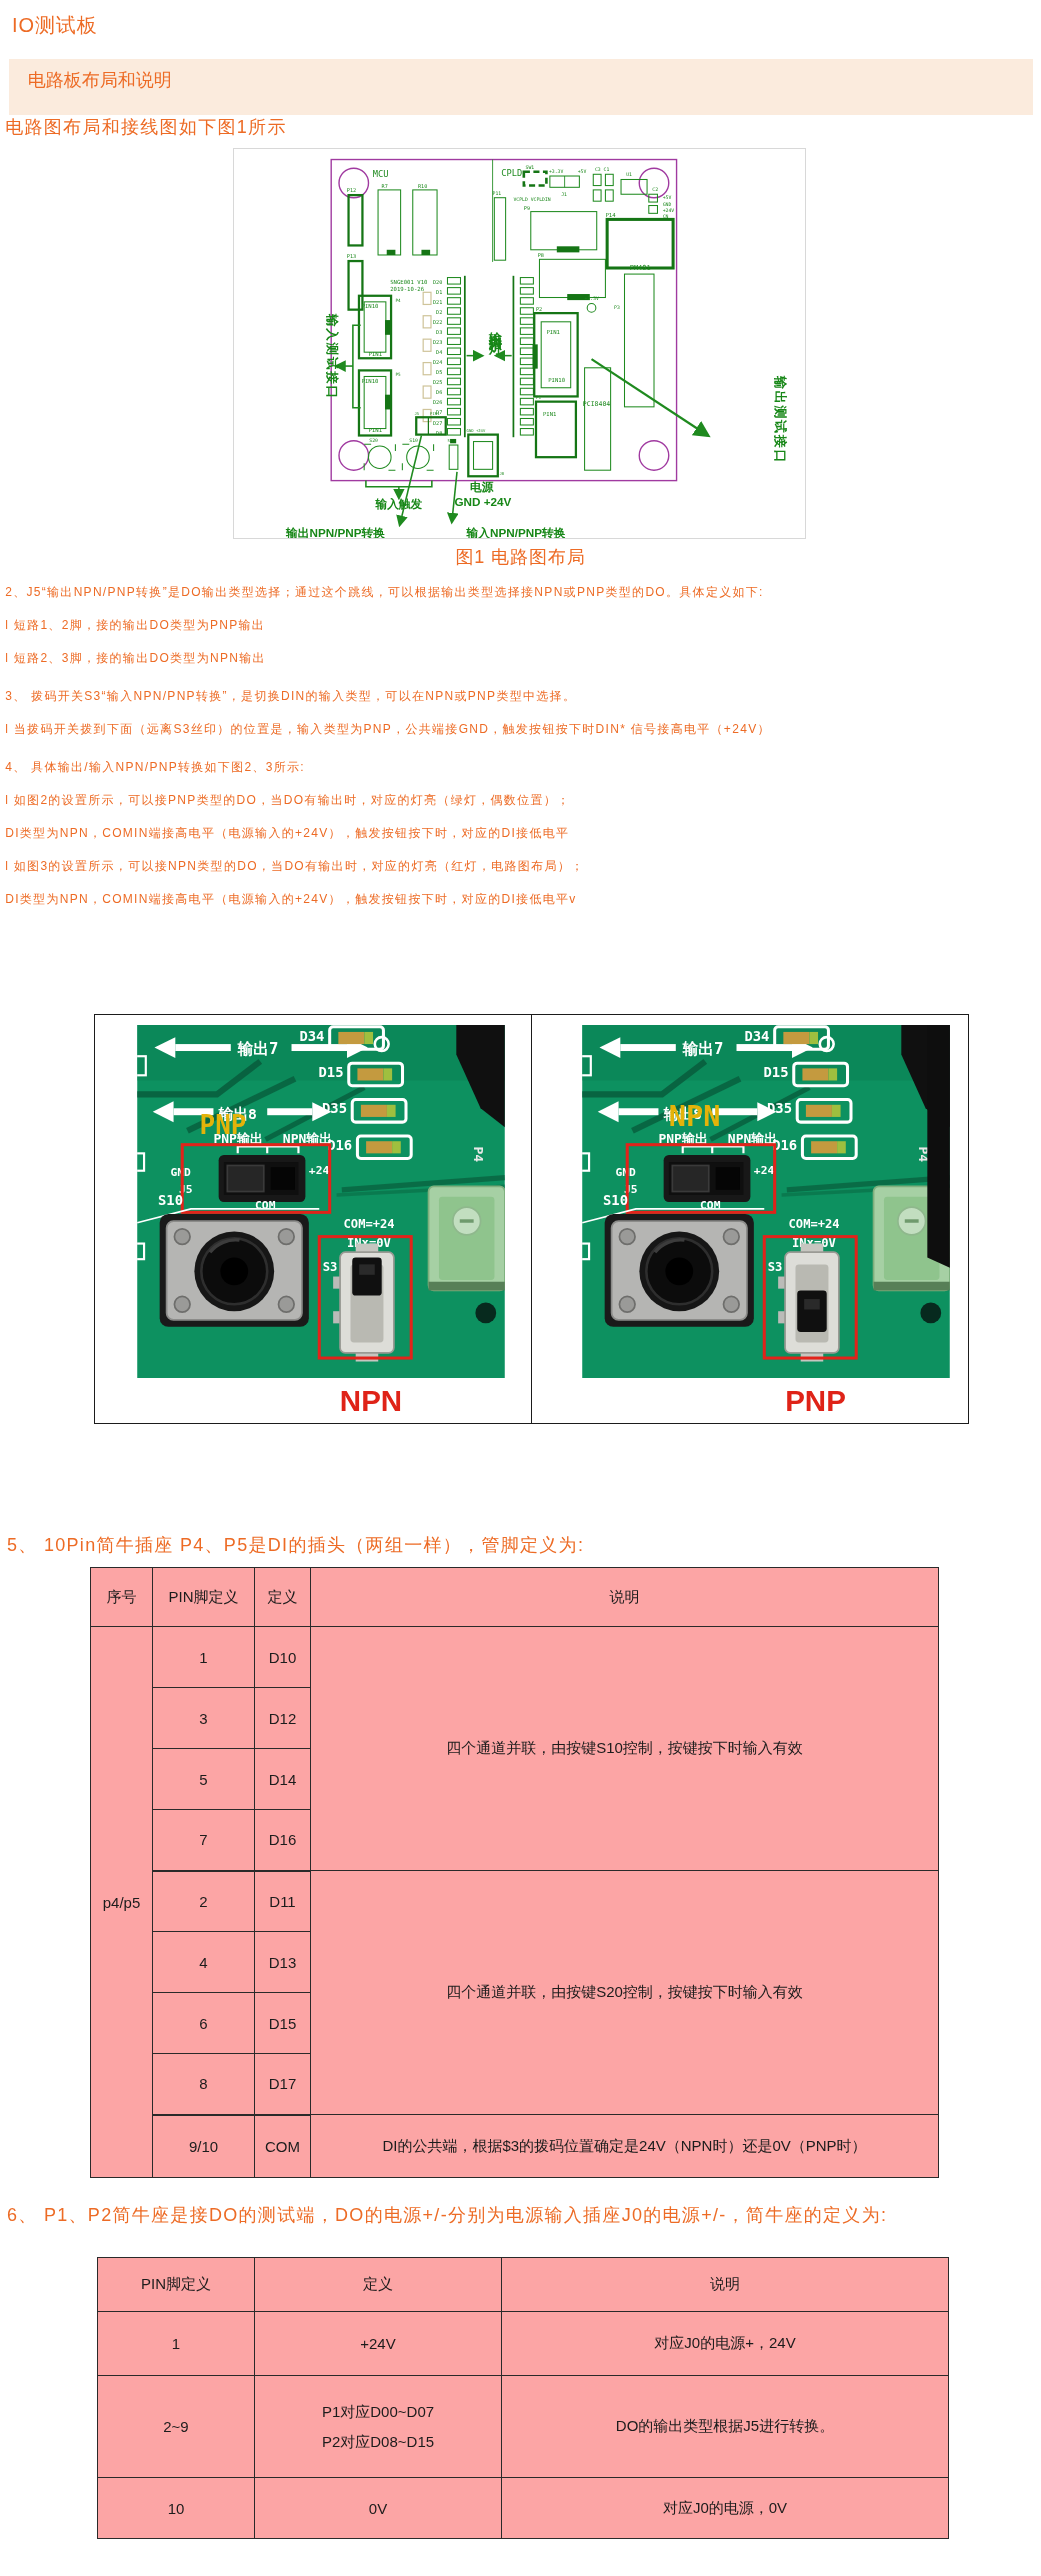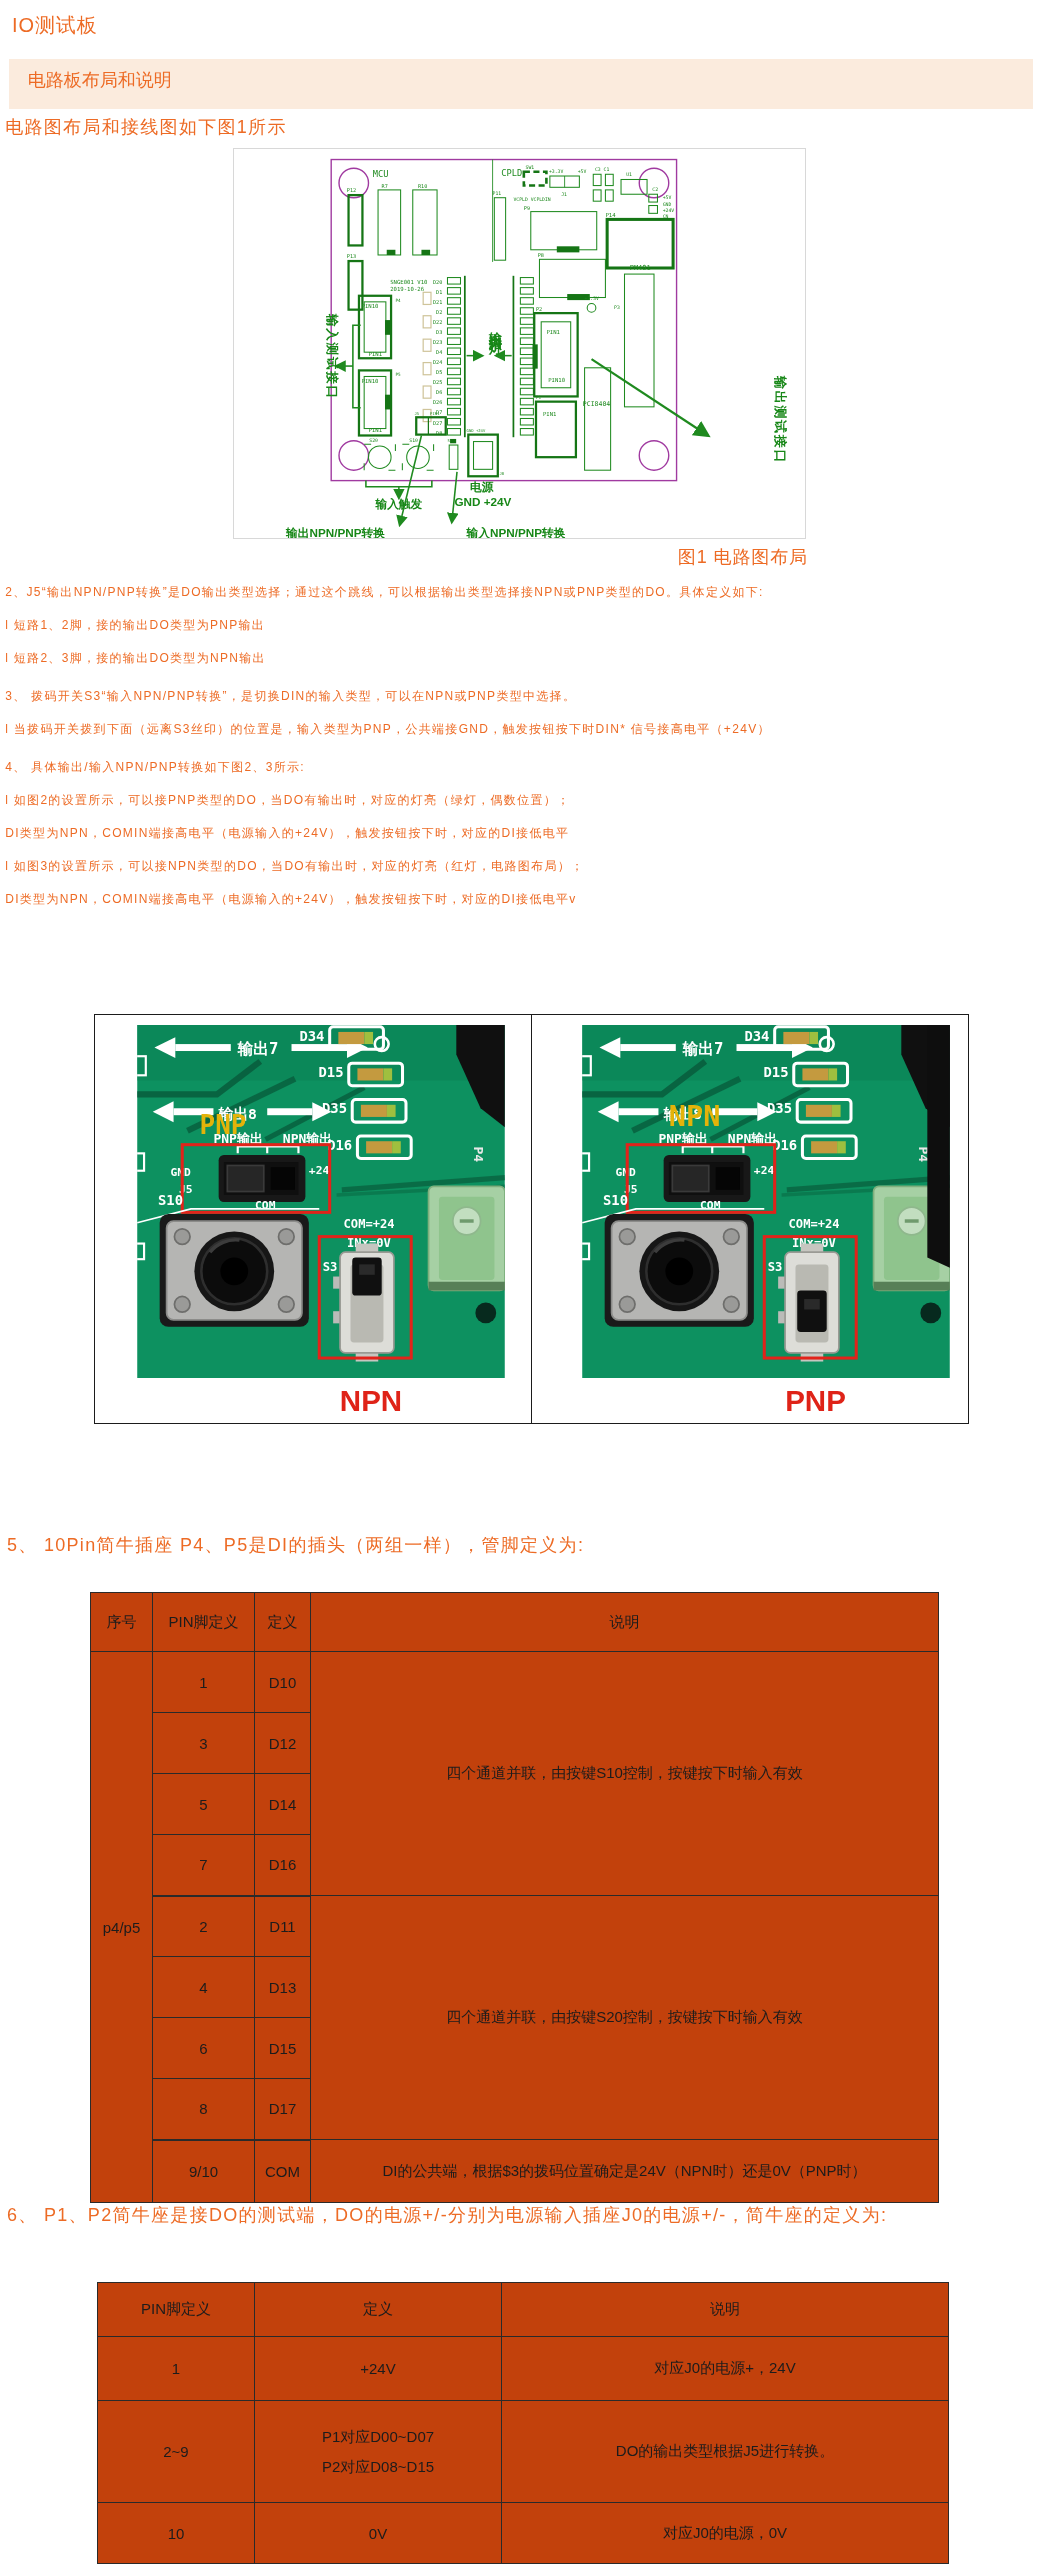--- a/index.html
+++ b/index.html
@@ -1,32 +1,32 @@
 <!DOCTYPE html>
 <html style="font-size:14px"><head>
 <meta charset="utf-8">
 <style>
   html,body{margin:0;padding:0;background:#ffffff;}
   body{width:1042px;height:2576px;position:relative;font-family:"Liberation Sans","DejaVu Sans",sans-serif;}
   .page{position:absolute;inset:0;background:#fff;overflow:hidden;}
 
   
   .doc-title{position:absolute;left:12px;top:12px;font-size:20px;letter-spacing:0.9px;color:#ED6B25;}
-  .section-bar{position:absolute;left:8.7px;top:59px;width:1024px;height:50px;background:#FBEBDD;}
+  .section-bar{position:absolute;left:8.7px;top:59px;width:1024px;height:56px;background:#FBEBDD;}
   .section-bar span{display:block;margin-left:19px;line-height:43px;font-size:18px;color:#ED6B25;}
   .intro{position:absolute;left:5.2px;top:115px;font-size:18px;letter-spacing:1.3px;color:#ED6B25;}
 
   
   .figure1{position:absolute;left:233px;top:148px;width:571px;height:389px;border:1.7px solid #D8D8D8;background:#fff;}
   .figure1 svg{display:block;}
   .vlabel{position:absolute;color:#178717;font-weight:bold;white-space:nowrap;}
   .v-left{left:106px;top:165px;font-size:12.6px;letter-spacing:1.7px;transform:rotate(90deg);transform-origin:top left;}
   .v-right{left:555px;top:227px;font-size:13px;letter-spacing:1.7px;transform:rotate(90deg);transform-origin:top left;}
   .v-center{left:252px;top:172px;font-size:13px;writing-mode:vertical-rl;text-orientation:upright;letter-spacing:2.6px;}
-  .fig1-caption{position:absolute;left:233px;top:545px;width:575px;text-align:right;font-size:18px;letter-spacing:0.9px;color:#ED6B25;}
+  .fig1-caption{position:absolute;left:233px;top:545px;width:575px;text-align:center;font-size:18px;letter-spacing:0.9px;color:#ED6B25;}
 
   
   text{font-family:"DejaVu Sans Mono","Liberation Mono",monospace;}
   .gtx{fill:#1F8A1F;}
   .comp{fill:none;stroke:#1F8A1F;stroke-width:1.2;}
   .compB{fill:none;stroke:#157515;stroke-width:2.6;}
   .bar{fill:#157515;}
   .purp{fill:none;stroke:#A03AA0;stroke-width:1.6;}
   .ann{fill:none;stroke:#1F8A1F;stroke-width:1.8;}
   .annB{fill:none;stroke:#1F8A1F;stroke-width:2.6;}
@@ -53,21 +53,21 @@
   .cap-row{display:flex;height:49px;border-top:1.7px solid #1b1b1b;}
   .cap-cell{width:437px;box-sizing:border-box;text-align:center;line-height:49px;font-size:17.4px;color:#ED6B25;}
   .cap-cell.first{border-right:1.7px solid #1b1b1b;}
 
   
   .sec-line{position:absolute;left:7px;color:#ED6B25;font-size:18px;letter-spacing:1.3px;}
   #sec5{top:1533px;}
   #sec6{top:2203px;}
 
   
-  table{border-collapse:collapse;position:absolute;table-layout:fixed;background:#c2410c;margin-top:25px;}
+  table{border-collapse:collapse;position:absolute;table-layout:fixed;background:#fca5a5;}
   td,th{border:1.7px solid #2A2A2A;font-weight:400;font-size:15px;color:#1C1C1C;
         text-align:center;vertical-align:middle;padding:1.7px 5.2px;box-sizing:border-box;
         font-family:"Liberation Sans",sans-serif;}
   .t1{left:90px;top:1567px;width:847px;}
   .t1 .c0{width:62px;}  .t1 .c1{width:102px;} .t1 .c2{width:56px;} .t1 .c3{width:628px;}
   .t1 .hrow{height:59px;} .t1 .drow{height:61px;} .t1 .lastrow{height:63px;}
   .t1 .thick{border-bottom-width:2.6px;}
   .t2{left:97px;top:2257px;width:851px;}
   .t2 .c0{width:157px;} .t2 .c1{width:247px;} .t2 .c2{width:447px;}
   .t2 .hrow{height:54px;} .t2 .r1{height:64px;} .t2 .r2{height:102px;} .t2 .r3{height:61px;}

